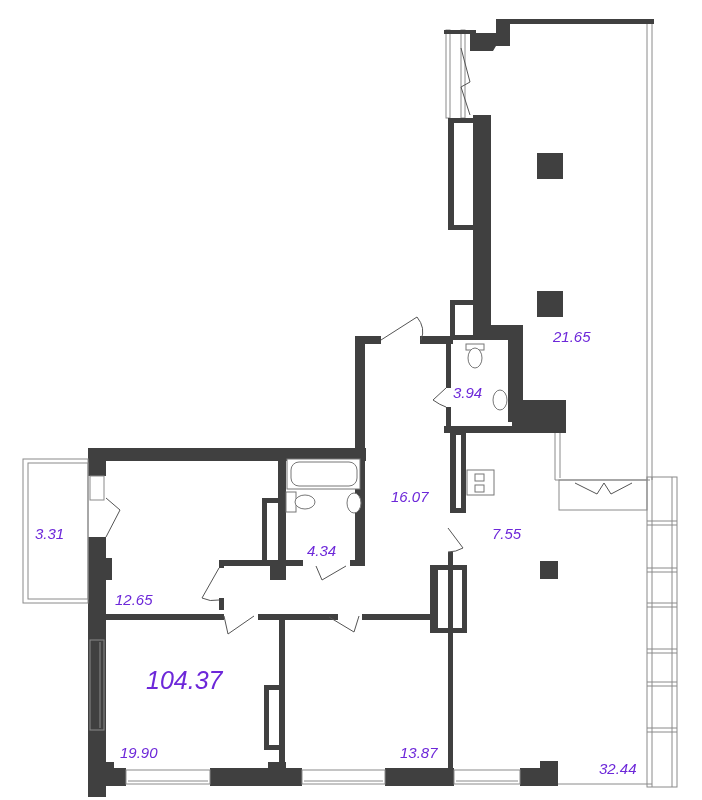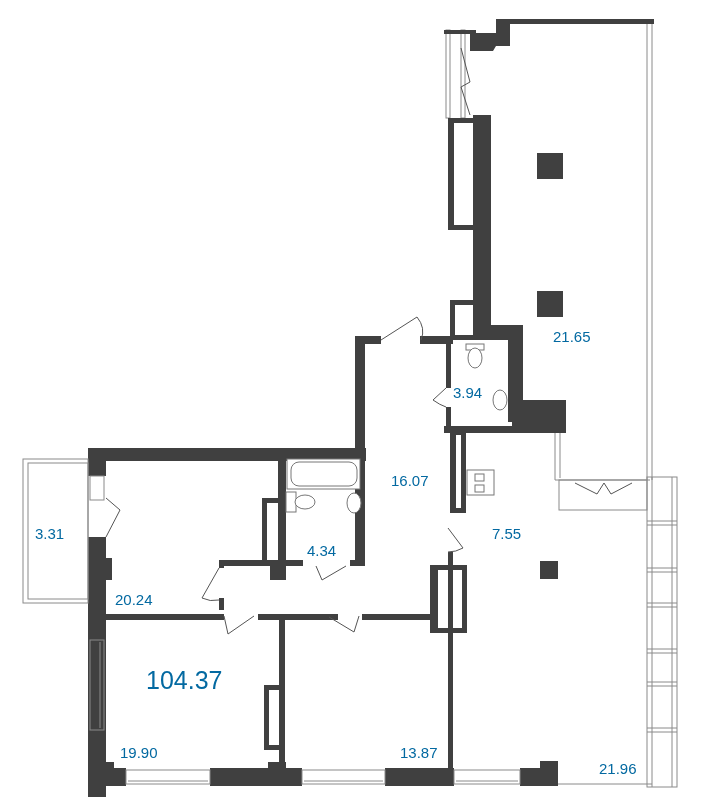--- a/index.html
+++ b/index.html
@@ -2,21 +2,21 @@
 <html><head>
 <meta charset="utf-8">
 <style>
   html,body{margin:0;padding:0;background:#fff;}
   body{width:702px;height:800px;position:relative;overflow:hidden;font-family:"Liberation Sans",sans-serif;}
   svg{position:absolute;left:0;top:0;}
   .w{fill:#404040;}
   .ln{fill:none;stroke:#8a8a8a;stroke-width:1;}
   .ln2{fill:none;stroke:#555;stroke-width:1;}
   .fx{fill:#fff;stroke:#777;stroke-width:1;}
-  .lbl{position:absolute;color:#0369a1;font-size:15px;white-space:nowrap;}
+  .lbl{position:absolute;font-style:italic;color:#6d28d9;font-size:15px;white-space:nowrap;}
   .total{font-size:25px;}
 </style>
 </head>
 <body>
 
 <svg width="702" height="800" viewBox="0 0 702 800">
 
   <g>
     <rect class="ln" x="446" y="30" width="4" height="88"></rect>
     <rect class="ln" x="461" y="30" width="4" height="88"></rect>
@@ -154,21 +154,21 @@
   </g>
   <g>
     <rect class="fx" x="467" y="470" width="27" height="25"></rect>
     <rect class="fx" x="475" y="474" width="9" height="7"></rect>
     <rect class="fx" x="475" y="485" width="9" height="7"></rect>
   </g>
 </svg>
 
 <div class="lbl" style="left:553px;top:328px;">21.65</div>
 <div class="lbl" style="left:453px;top:384px;">3.94</div>
-<div class="lbl" style="left:391px;top:472px;text-align:center;">16.07</div>
+<div class="lbl" style="left:391px;top:488px;text-align:center;">16.07</div>
 <div class="lbl" style="left:307px;top:542px;">4.34</div>
 <div class="lbl" style="left:492px;top:525px;">7.55</div>
 <div class="lbl" style="left:35px;top:525px;">3.31</div>
-<div class="lbl" style="left:115px;top:591px;">20.24</div>
+<div class="lbl" style="left:115px;top:591px;">12.65</div>
 <div class="lbl" style="left:120px;top:744px;">19.90</div>
 <div class="lbl" style="left:400px;top:744px;">13.87</div>
-<div class="lbl" style="left:599px;top:760px;">21.96</div>
+<div class="lbl" style="left:599px;top:760px;">32.44</div>
 <div class="lbl total" style="left:146px;top:666px;">104.37</div>
 
 </body></html>

